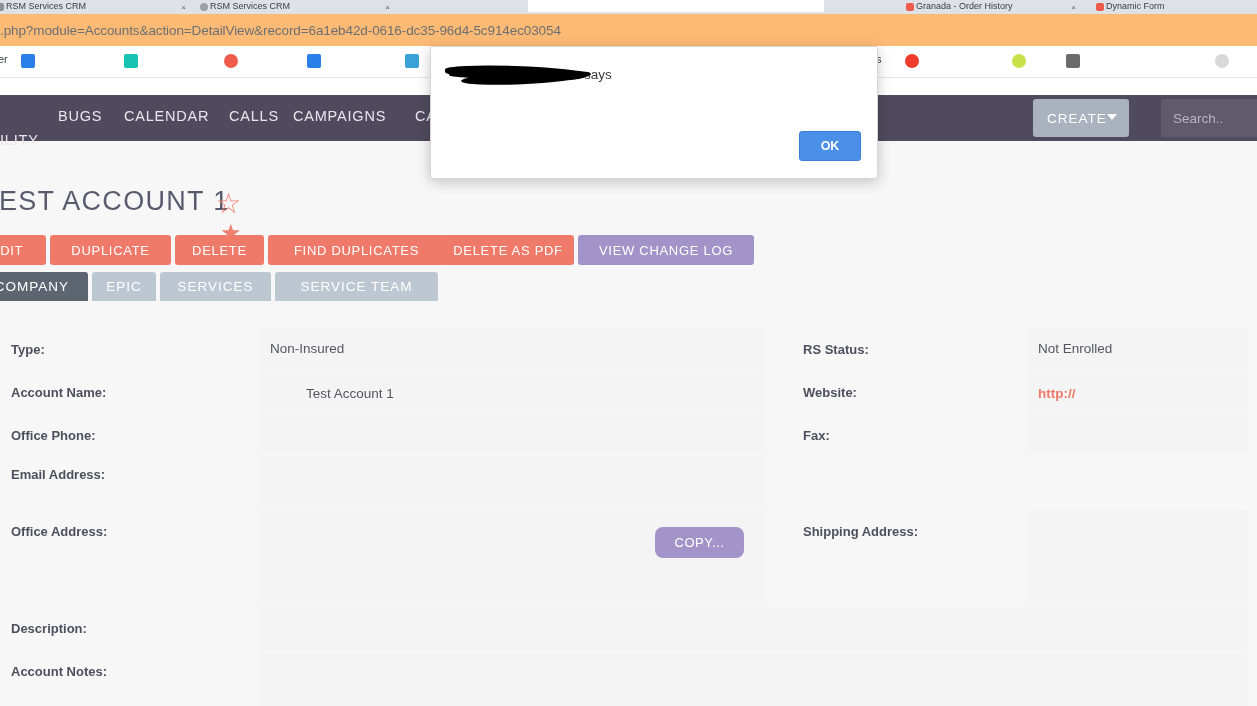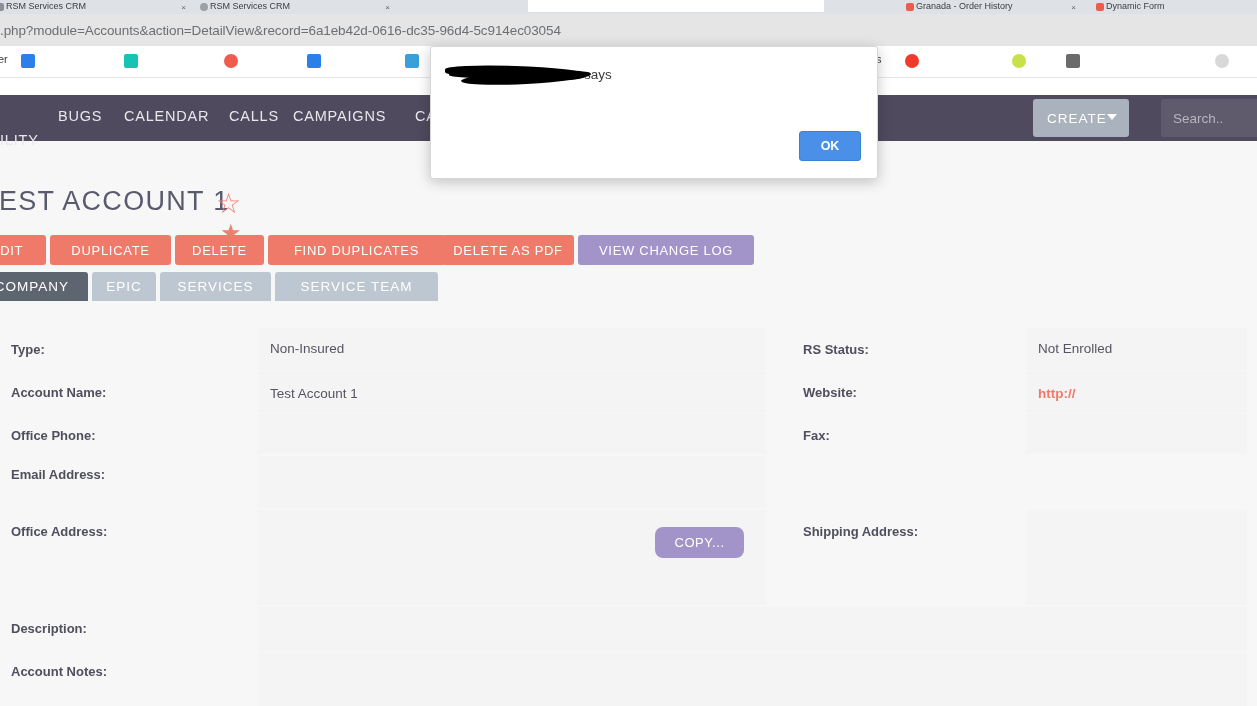--- a/index.html
+++ b/index.html
@@ -32,21 +32,21 @@
     position: absolute; right: 4px; top: 1px;
     font-size: 8px; color: #5f6368;
   }
   .tab-fav {
     position: absolute; left: 6px; top: 3px;
     width: 8px; height: 8px; border-radius: 2px;
   }
 
   #browser-urlbar-row {
     position: absolute; top: 14px; left: 0; width: 1257px; height: 32px;
-    background: #e5e5e5;
+    background: #fdba74;
   }
   #url-text {
     position: absolute; left: 0; top: 9px;
     font-size: 13.5px; color: #6b6f73;
     white-space: nowrap;
     letter-spacing: -0.1px;
   }
 
   #bookmarks-bar {
     position: absolute; top: 46px; left: 0; width: 1257px; height: 32px;
@@ -326,21 +326,21 @@
 
 <div>
 
   <span class="fld-label" style="left:11px;top:342px;">Type:</span>
   <div class="fld-value" style="left:258px;top:328px;width:508px;height:42px;">
     <span class="vtext" style="top:13px;">Non-Insured</span>
   </div>
 
   <span class="fld-label" style="left:11px;top:385px;">Account Name:</span>
   <div class="fld-value" style="left:258px;top:371px;width:508px;height:42px;">
-    <span class="vtext" style="top:15px;">Test Account 1</span>
+    <span class="vtext" style="top:15px;margin-left:36px;">Test Account 1</span>
   </div>
 
   <span class="fld-label" style="left:11px;top:428px;">Office Phone:</span>
   <div class="fld-value" style="left:258px;top:414px;width:508px;height:40px;">
     <span class="vtext" style="top:13px;"></span>
   </div>
 
   <span class="fld-label" style="left:11px;top:467px;">Email Address:</span>
   <div class="fld-value" style="left:258px;top:456px;width:508px;height:52px;">
     <span class="vtext" style="top:13px;"></span>

